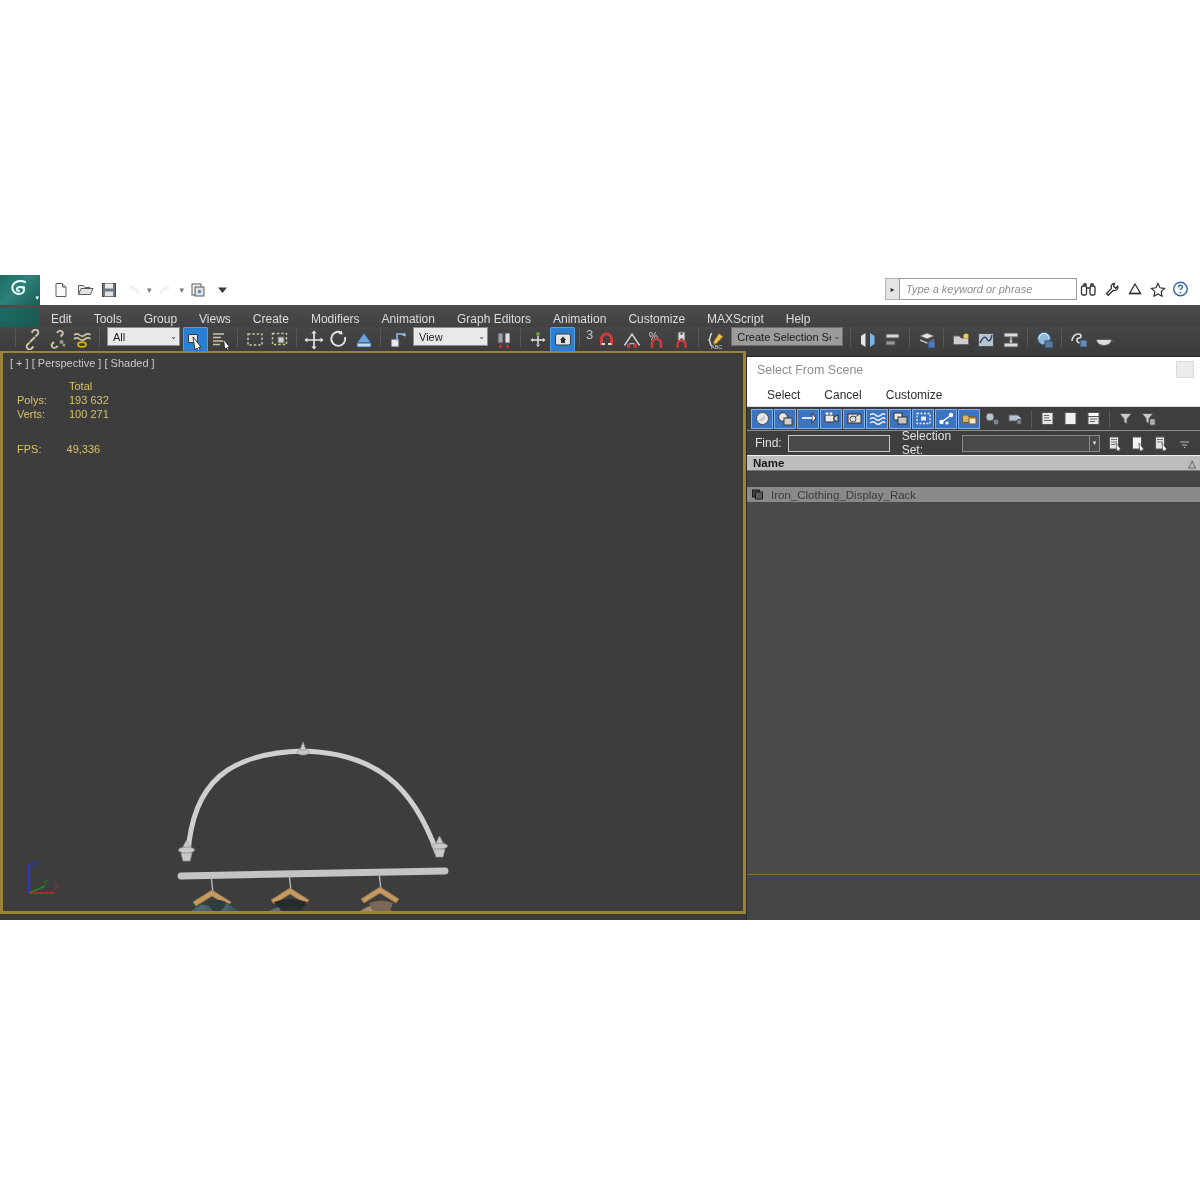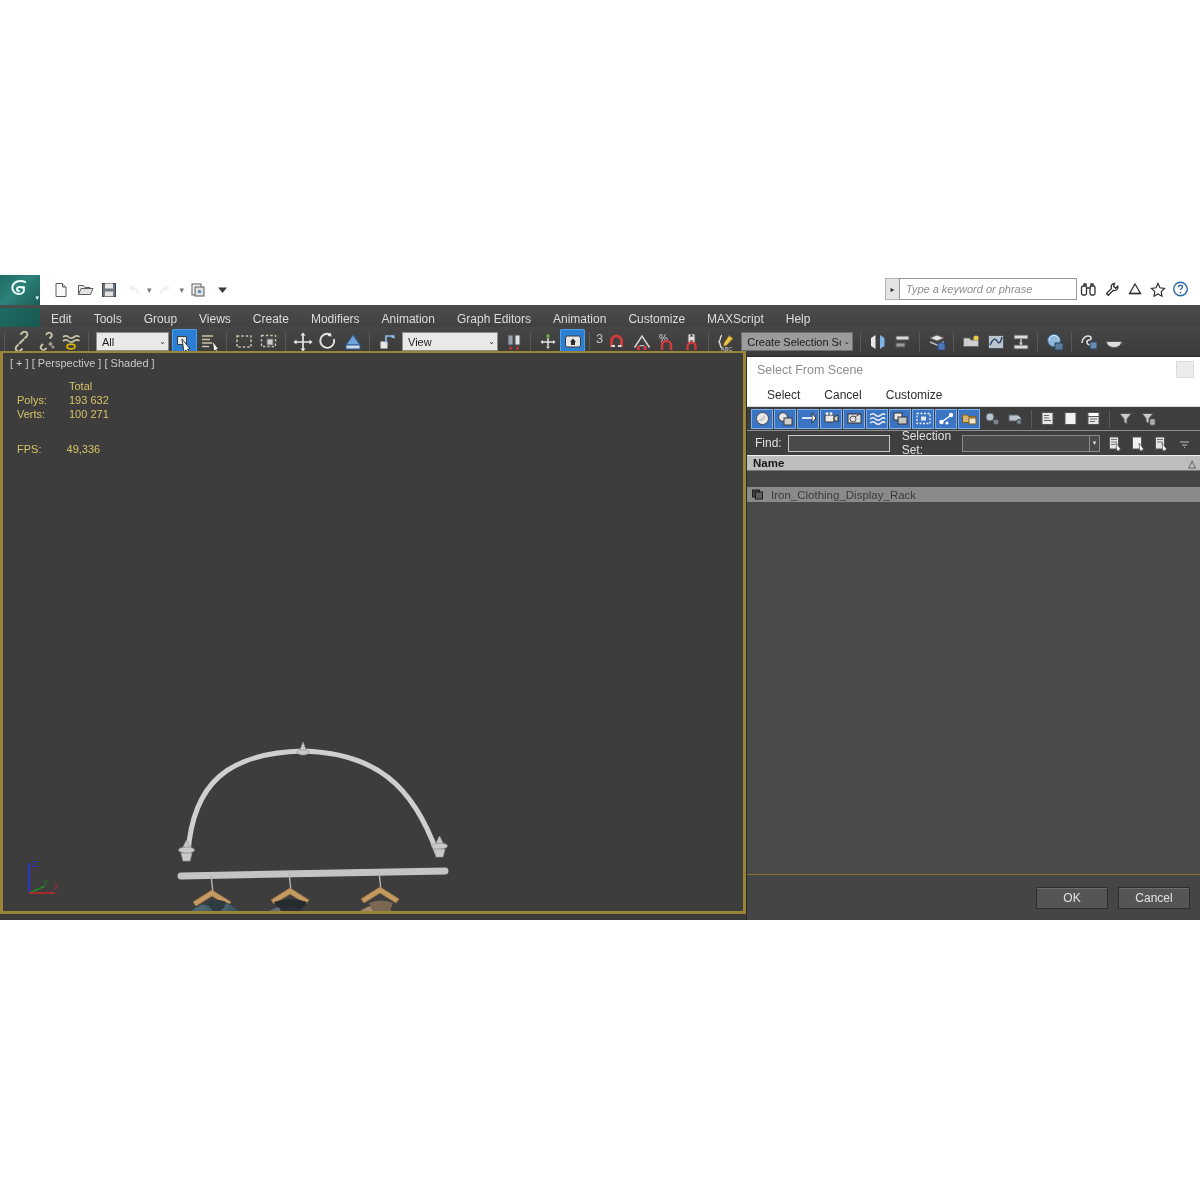--- a/index.html
+++ b/index.html
@@ -65,23 +65,23 @@
   .menuspacer { width: 40px; height: 22px; background: linear-gradient(135deg,#1d6b63,#19584f); }
   .menuitem {
     color: #dcdcdc; font-size: 12px; padding: 0 11px; line-height: 22px;
     white-space: nowrap; cursor: default;
   }
 
   
   .toolbar {
     position: absolute; left: 0; top: 52px; width: 1200px; height: 30px;
     background: linear-gradient(#464646, #3a3a3a);
-    display: flex; align-items: center;
+    display: flex; align-items: flex-start;
     border-bottom: 1px solid #2a2a2a;
-    padding-left: 0;
+    padding-left: 11px;
   }
   .tbsep { width: 1px; height: 20px; background: #2b2b2b; border-right: 1px solid #585858; margin: 0 4px; }
   .tbtn {
     width: 25px; height: 25px;
     display: flex; align-items: center; justify-content: center;
     border-radius: 2px; flex: none;
   }
   .tbtn.on { background: #2a7fd4; box-shadow: inset 0 0 0 1px #4e9ee8; }
   .combo {
     height: 19px; background: #e9e9e9; border: 1px solid #8d8d8d;
@@ -399,21 +399,21 @@
     <div class="tbsep"></div>
 
     <div class="tbtn">
       <svg width="20" height="20" viewBox="0 0 20 20">
           <rect x="3" y="9" width="8" height="8" fill="#e8e8e8" stroke="#444"></rect>
           <path d="M9 11V4h7" fill="none" stroke="#8fbff0" stroke-width="1.6"></path>
           <path d="M17 2.5l1 4-4-1z" fill="#8fbff0"></path>
         </svg>
     </div>
 
-    <div class="combo" style="width:96px;">
+    <div class="combo" style="width:75px;">
       <span class="cv">View</span>
       <span class="ca">⌄</span>
     </div>
 
     <div class="tbtn">
       <svg width="20" height="20" viewBox="0 0 20 20">
           <rect x="4" y="3" width="5" height="10" fill="#9aa3ab" stroke="#4a4f55"></rect>
           <path d="M6.5 14l1.8 3.5H4.7z" fill="#d33"></path>
           <rect x="11" y="3" width="5" height="10" fill="#e2e2e2" stroke="#4a4f55"></rect>
           <path d="M13.5 14l1.8 3.5h-3.6z" fill="#d33"></path>
@@ -896,18 +896,14 @@
         <span class="ticn">
           <svg width="12" height="11" viewBox="0 0 12 11">
               <rect x="0.5" y="1" width="7" height="7" fill="#3f3f3f" stroke="#1f1f1f"></rect>
               <rect x="3.5" y="3" width="7" height="7" fill="#5c5c5c" stroke="#1f1f1f"></rect>
             </svg>
         </span>
         <span class="tname">Iron_Clothing_Display_Rack</span>
       </div>
     </div>
 
-    <div class="dlg-footer">
-      <div class="dbtn">OK</div>
-      <div class="dbtn">Cancel</div>
-    </div>
   </div>
 </div>
 
 </body></html>

